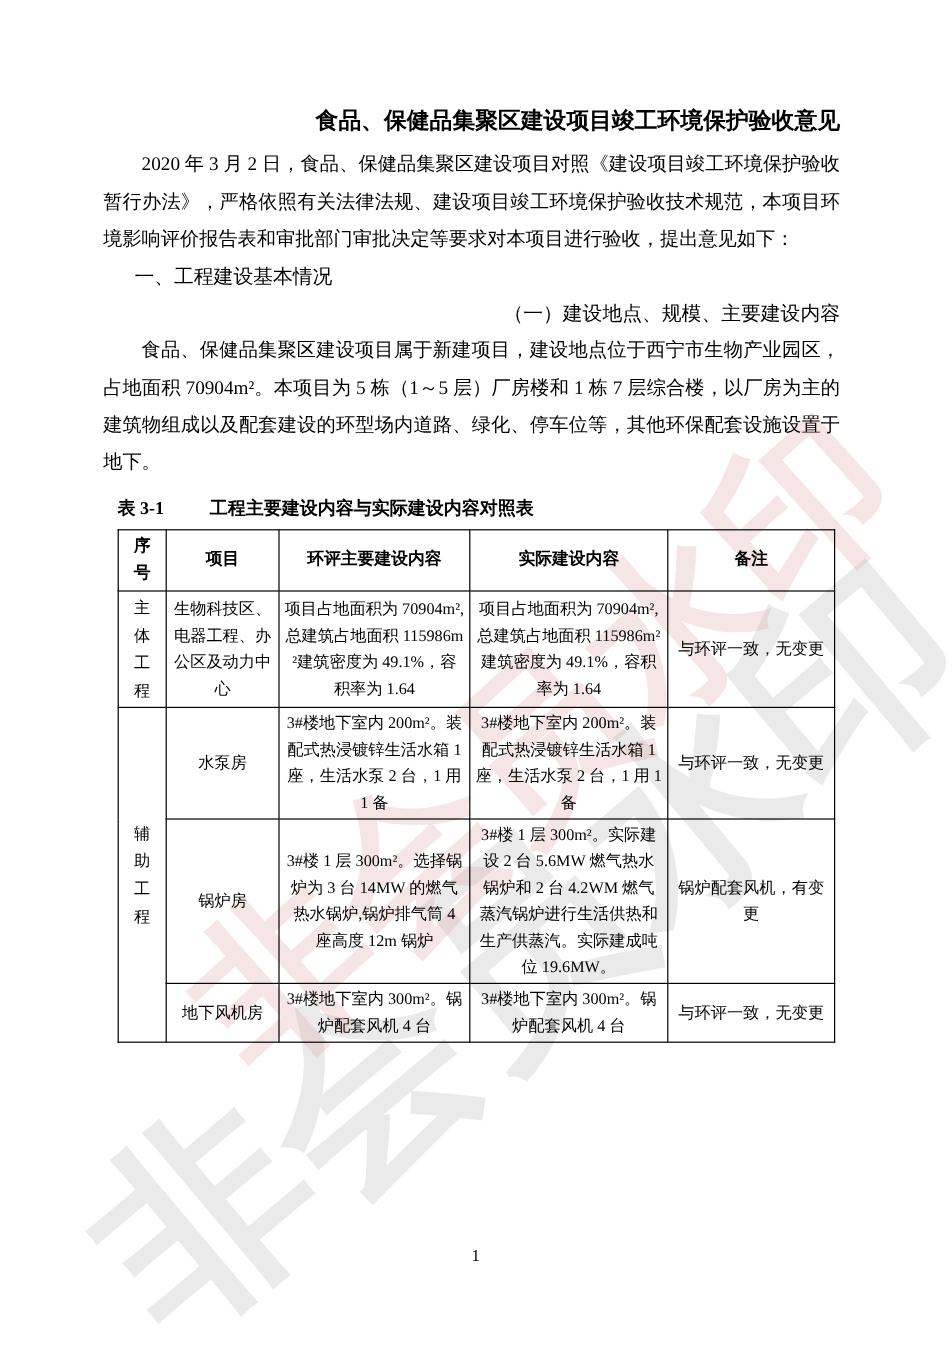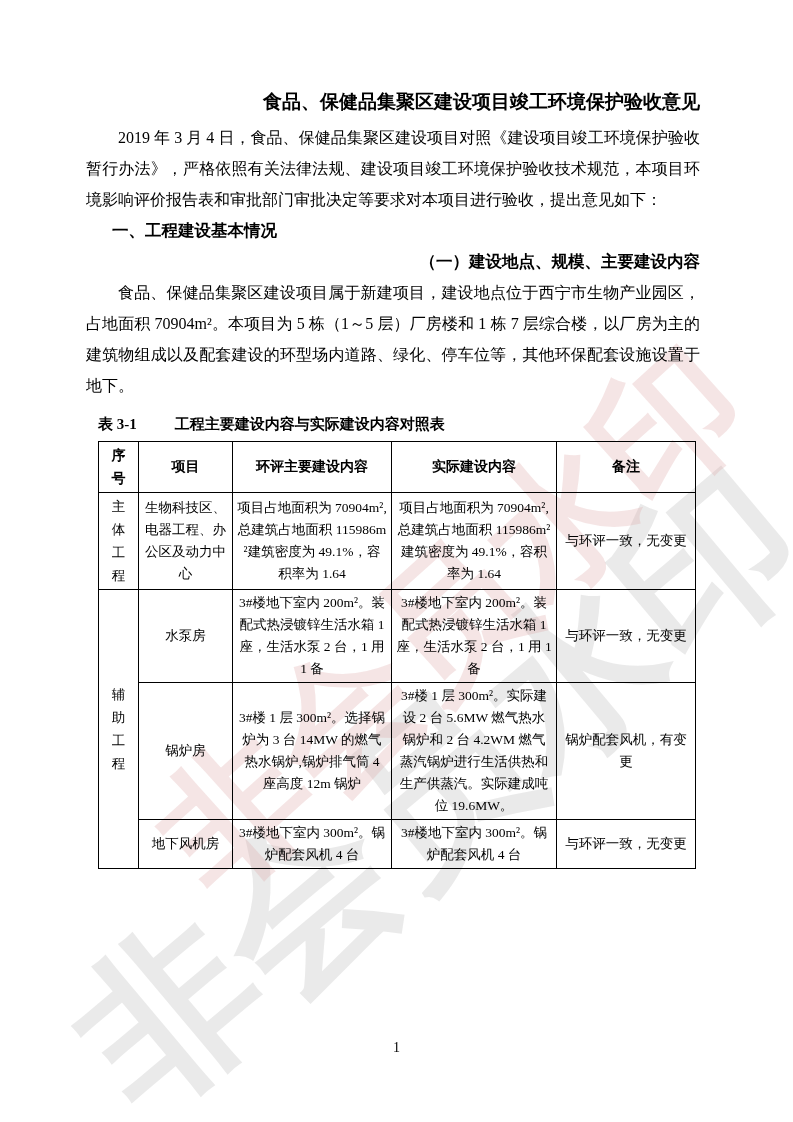--- a/index.html
+++ b/index.html
@@ -15,21 +15,21 @@
              transform:rotate(-40deg); }
   .wm-pink { left:118px; top:790px; font-size:145px; color:rgba(222,170,170,0.30);
              transform:rotate(-42deg); }
   .content { position:absolute; z-index:1; left:86px; top:0; width:614px; }
   .doc-title { margin:88px 0 6px 0; font-size:19px; line-height:28px;
                font-weight:bold; text-align:right; }
   .para { margin:0; font-size:16px; line-height:31px; text-align:justify; }
   .ind-2 { text-indent:32px; }
   .ind-1 { text-indent:13px; }
   .ind-25 { text-indent:37px; }
-  .hd { margin:0; font-size:16.5px; line-height:31px; font-weight:bold; }
+  .hd { margin:0; font-size:16.5px; line-height:31px; font-weight:normal; }
   .hd-1 { text-indent:26px; }
   .hd-2 { text-indent:16px;text-align:right; }
   .tbl-caption { margin-top:12px; margin-left:12px; text-align:left;
                  font-weight:bold; font-size:15px; line-height:22px; }
   .tbl-caption .lbl { margin-right:38px; }
   table.cmp { border-collapse:collapse; margin-top:6px; margin-left:12px;
               table-layout:fixed; width:597px; font-size:13.5px; }
   table.cmp th, table.cmp td {
     border:1px solid #000; padding:2px 4px; text-align:center;
     vertical-align:middle; line-height:22px; word-break:break-all;
@@ -49,21 +49,21 @@
 
 <div class="page">
 
   <div class="wm wm-gray">非会员水印</div>
   <div class="wm wm-pink">非会员水印</div>
 
   <div class="content">
 
     <h1 class="doc-title">食品、保健品集聚区建设项目竣工环境保护验收意见</h1>
 
-    <p class="para ind-2">2019 年 3 月 4 日，食品、保健品集聚区建设项目对照《建设项目竣工环境保护验收暂行办法》，严格依照有关法律法规、建设项目竣工环境保护验收技术规范，本项目环境影响评价报告表和审批部门审批决定等要求对本项目进行验收，提出意见如下：</p>
+    <p class="para ind-2">2020 年 3 月 2 日，食品、保健品集聚区建设项目对照《建设项目竣工环境保护验收暂行办法》，严格依照有关法律法规、建设项目竣工环境保护验收技术规范，本项目环境影响评价报告表和审批部门审批决定等要求对本项目进行验收，提出意见如下：</p>
 
     <h2 class="hd hd-1">一、工程建设基本情况</h2>
 
     <h3 class="hd hd-2">（一）建设地点、规模、主要建设内容</h3>
 
     <p class="para ind-2">食品、保健品集聚区建设项目属于新建项目，建设地点位于西宁市生物产业园区，占地面积 70904m²。本项目为 5 栋（1～5 层）厂房楼和 1 栋 7 层综合楼，以厂房为主的建筑物组成以及配套建设的环型场内道路、绿化、停车位等，其他环保配套设施设置于地下。</p>
 
 
 
     <div class="tbl-caption">

